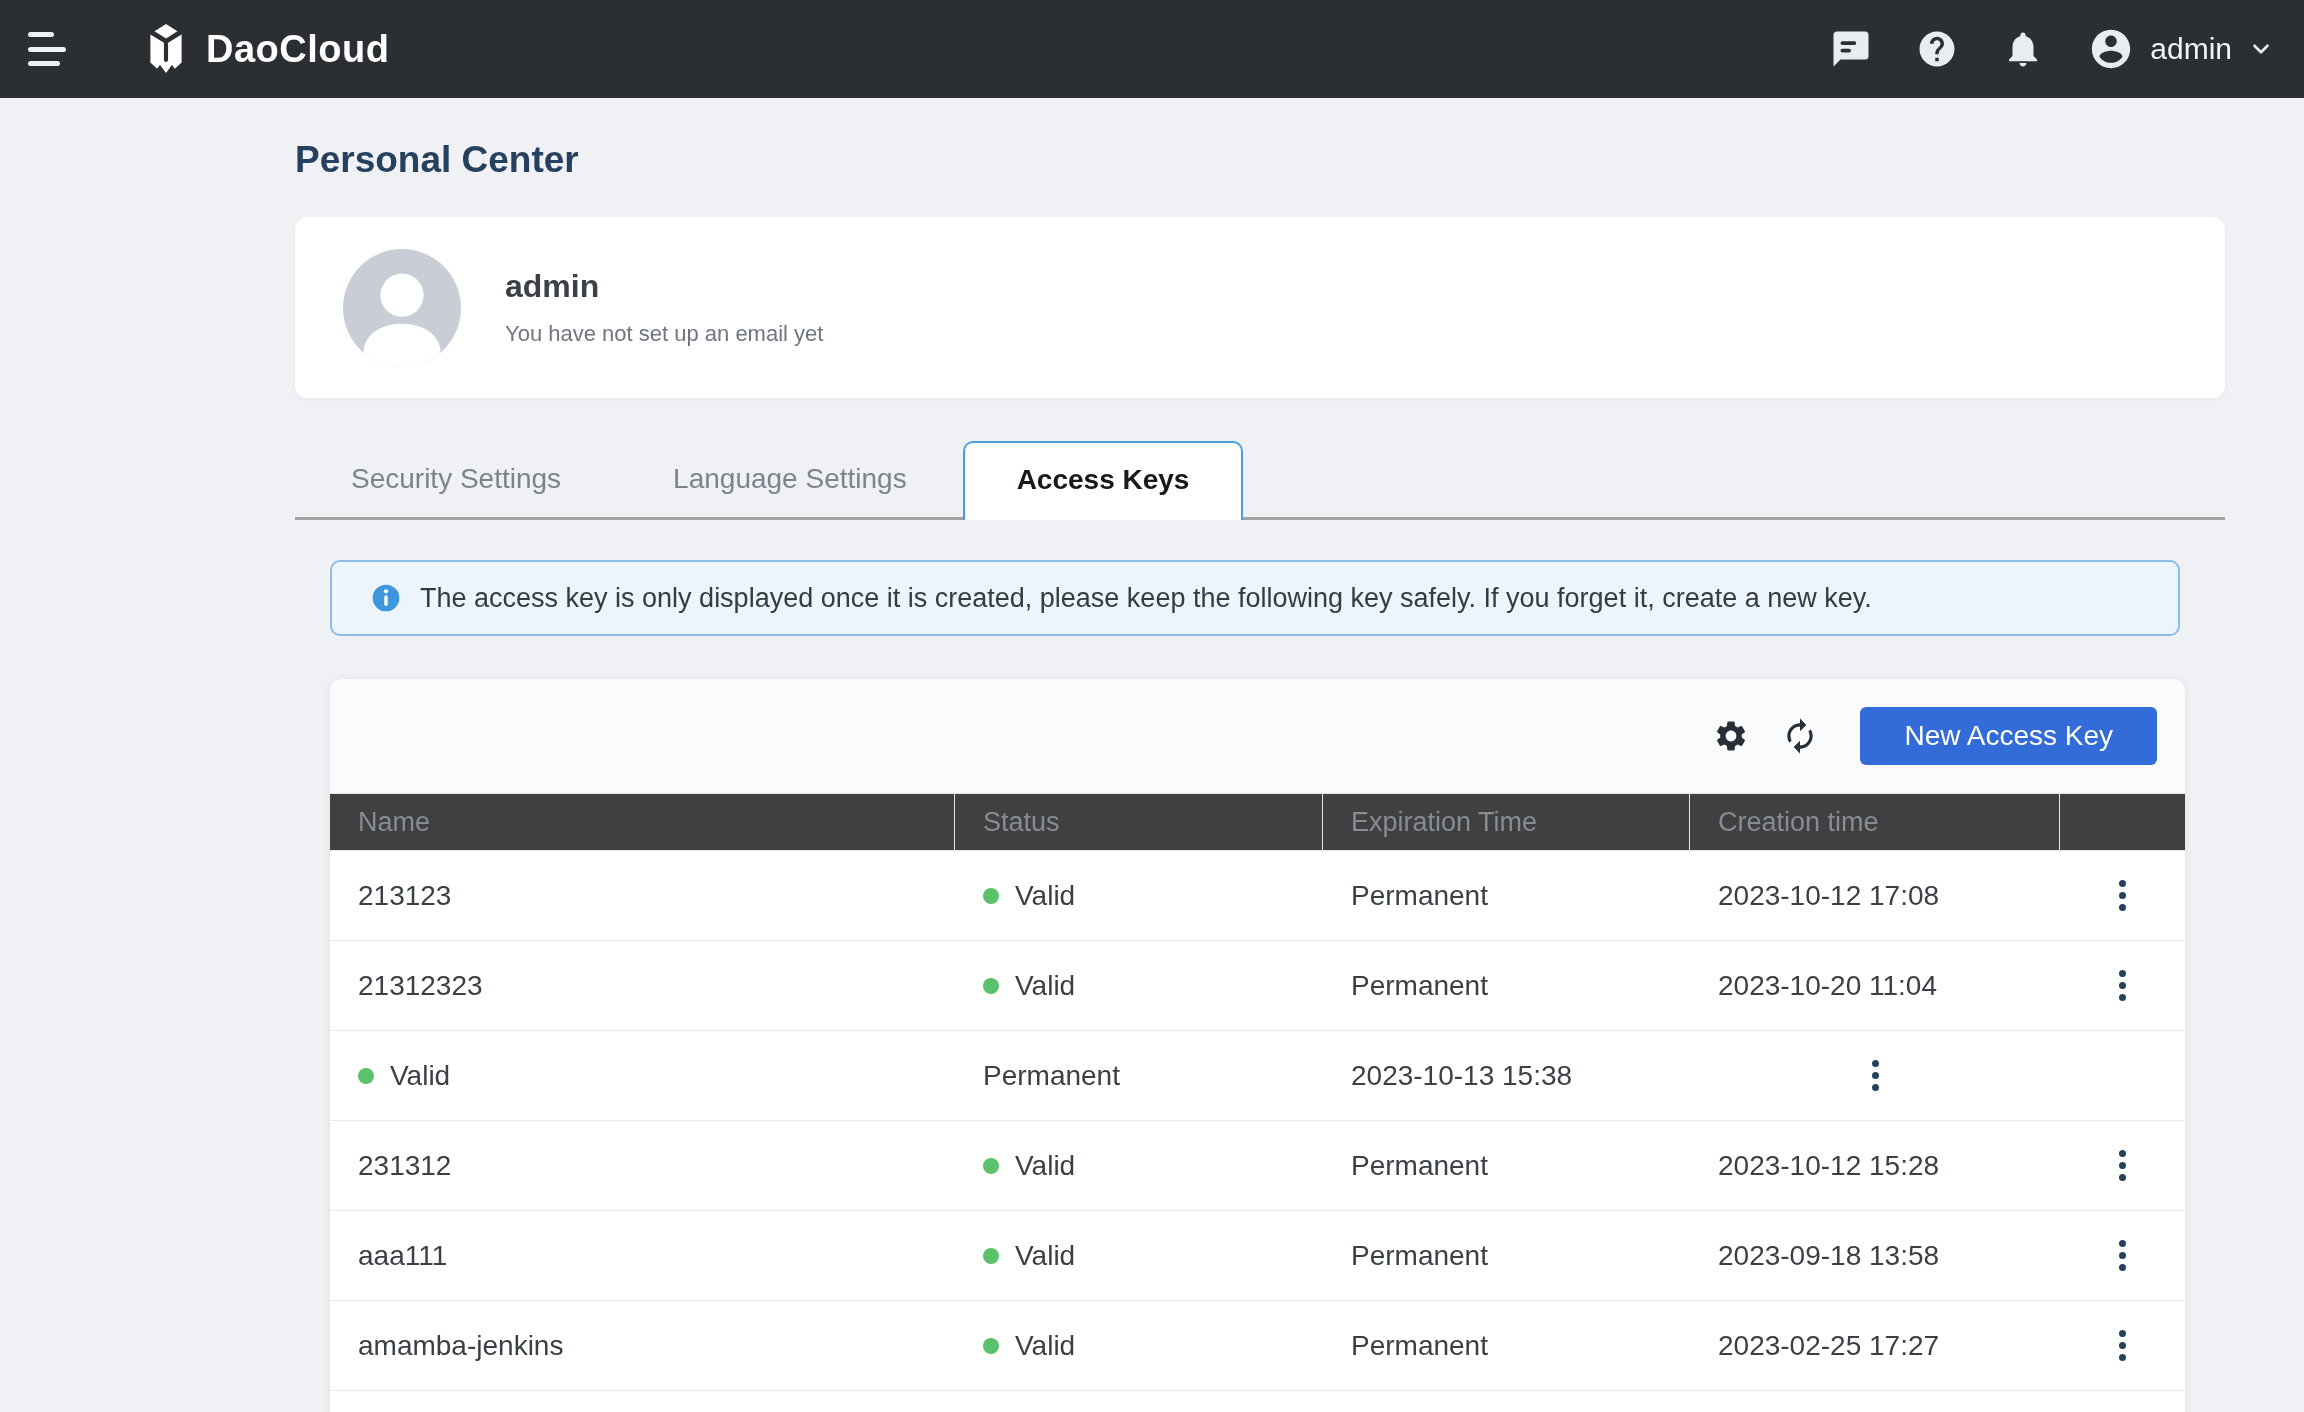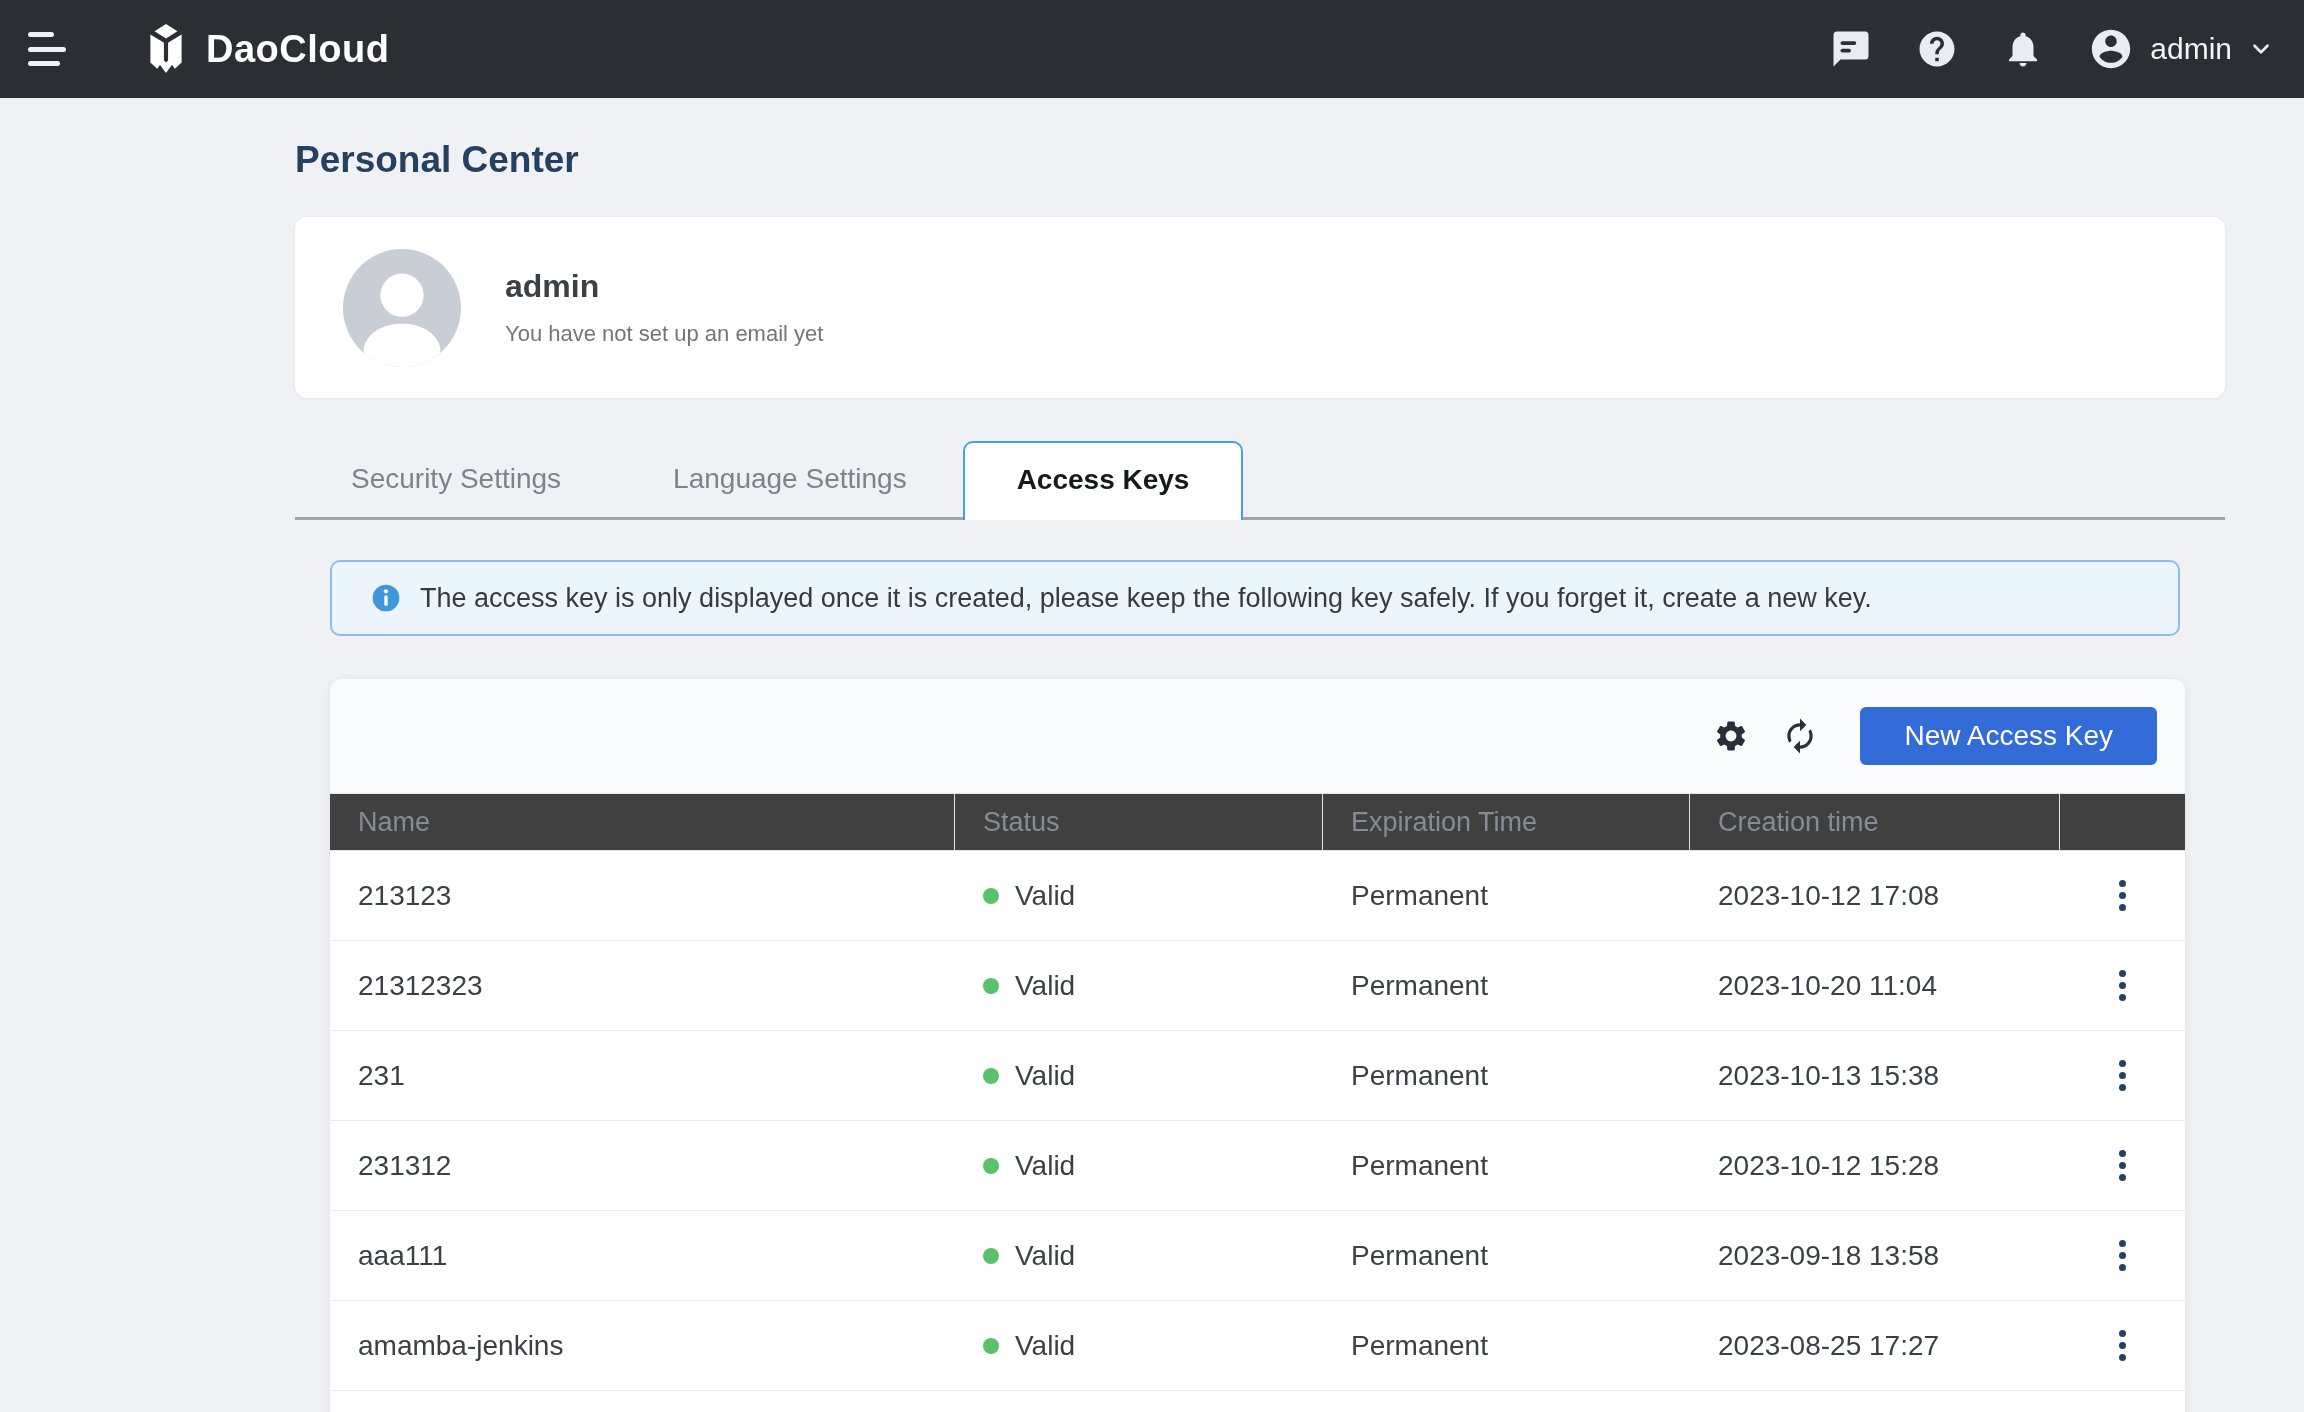--- a/index.html
+++ b/index.html
@@ -214,23 +214,20 @@
     </div>
     <div class="kebab">
             <i></i>
             <i></i>
             <i></i>
           </div>
   </div>
 
   <div class="grid-row tr">
     <div class="td">
-      <span>231</span>
-    </div>
-    <div class="td">
       <span class="dot"></span>
       <span>Valid</span>
     </div>
     <div class="td">
       <span>Permanent</span>
     </div>
     <div class="td">
       <span>2023-10-13 15:38</span>
     </div>
     <div class="kebab">
@@ -287,21 +284,21 @@
       <span>amamba-jenkins</span>
     </div>
     <div class="td">
       <span class="dot"></span>
       <span>Valid</span>
     </div>
     <div class="td">
       <span>Permanent</span>
     </div>
     <div class="td">
-      <span>2023-08-25 17:27</span>
+      <span>2023-02-25 17:27</span>
     </div>
     <div class="kebab">
             <i></i>
             <i></i>
             <i></i>
           </div>
   </div>
 </div>
     <div class="tfill"></div>
   </section>

